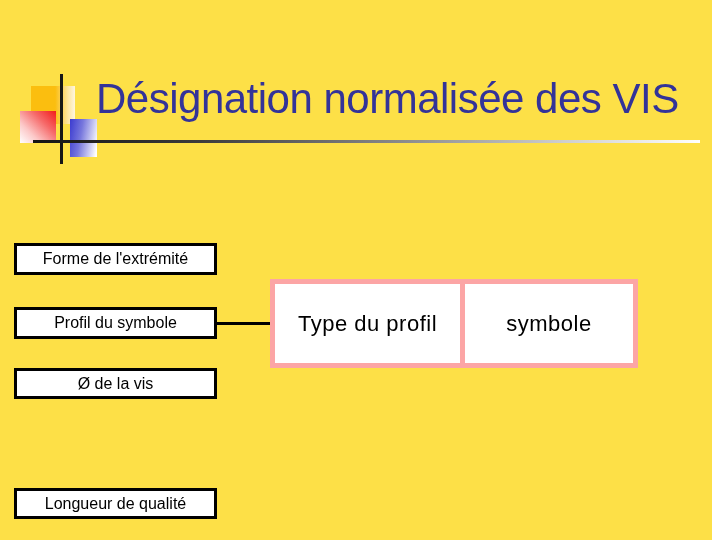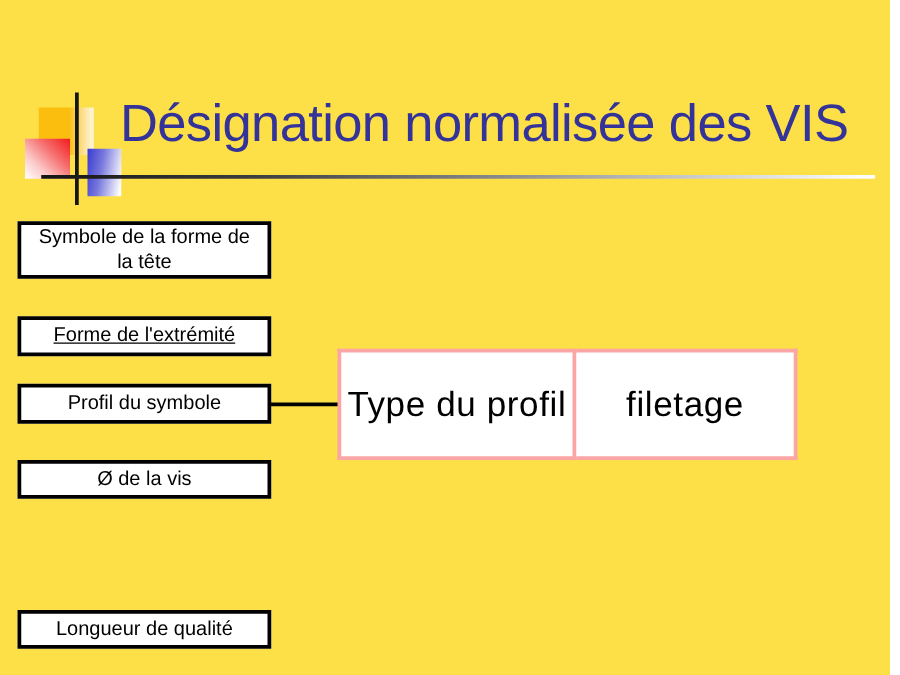--- a/index.html
+++ b/index.html
@@ -52,84 +52,81 @@
     position: absolute; left: 14px; width: 203px;
     box-sizing: border-box;
     border: 3px solid #000000;
     background: #ffffff;
     display: flex; align-items: center; justify-content: center;
     text-align: center;
     font-size: 16px; line-height: 1.25; color: #000000;
     padding: 0 8px;
   }
   .lbox-1 { top: 177px; height: 46px; }
-  .lbox-2 { top: 253px; height: 32px; text-decoration: underline; }
+  .lbox-2 { top: 243px; height: 32px; }
   .lbox-3 { top: 307px; height: 32px; }
   .lbox-4 { top: 368px; height: 31px; }
   .lbox-5 { top: 423px; height: 45px; }
   .lbox-6 { top: 488px; height: 31px; }
 
   
   .connector {
     position: absolute; left: 216px; top: 322px; width: 57px; height: 3px;
     background: #000000;
   }
 
   
   .vtable {
     position: absolute; left: 270px; top: 279px;
     width: 368px; height: 89px;
     border-collapse: collapse;
     table-layout: fixed;
   }
   .vtable td {
-    border: 3px solid #fca5a5;
+    border: 5px solid #fca5a5;
     background: #ffffff;
     text-align: center; vertical-align: middle;
-    font-size: 28px; color: #000000;
+    font-size: 22px; color: #000000;
     letter-spacing: 0.5px;
     padding: 0;
   }
   .vtable .col-1 { width: 185px; }
   .vtable .row-header { height: 43px; }
   .vtable .row-data { height: 46px; }
 </style>
 </head>
 <body>
 
 <div class="slide">
 
   <div class="deco-yellow"></div>
   <div class="deco-red"></div>
   <div class="deco-blue"></div>
   <div class="deco-vline"></div>
   <div class="deco-hrule"></div>
 
   <div class="title">Désignation normalisée des VIS</div>
 
-  <div class="lbox lbox-1">
-    <span>Symbole de la forme de la tête</span>
-  </div>
   <div class="lbox lbox-2">
     <span>Forme de l'extrémité</span>
   </div>
   <div class="lbox lbox-3">
     <span>Profil du symbole</span>
   </div>
   <div class="lbox lbox-4">
     <span>Ø de la vis</span>
   </div>
   <div class="lbox lbox-6">
     <span>Longueur de qualité</span>
   </div>
 
   <div class="connector"></div>
 
   <table class="vtable">
     <tbody>
       <tr class="row-header">
         <td class="col-1">Type du profil</td>
-        <td>filetage</td>
+        <td>symbole</td>
       </tr>
     </tbody>
   </table>
 
 </div>
 
 </body></html>

